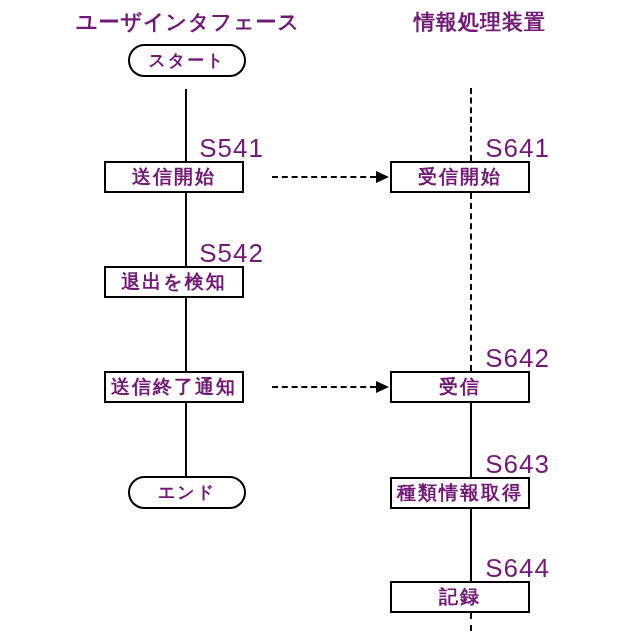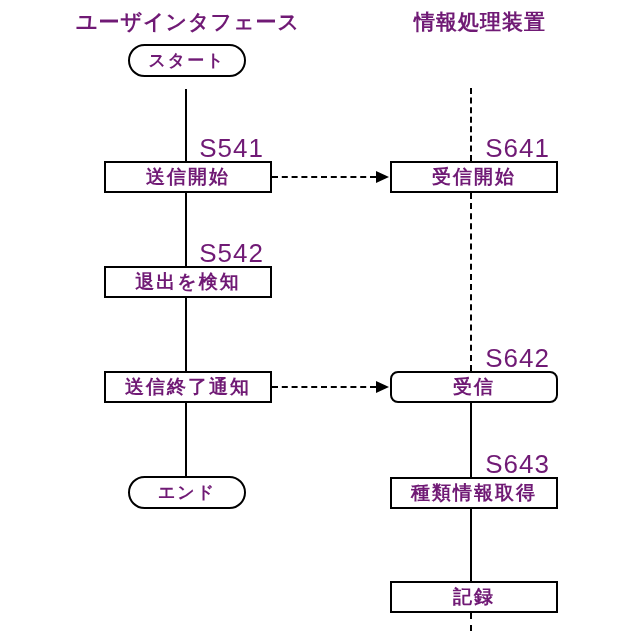--- a/index.html
+++ b/index.html
@@ -13,21 +13,21 @@
   }
   .col-header.left{left:60px;width:256px;}
   .col-header.right{left:400px;width:160px;}
   .terminal{
     position:absolute;width:118px;height:33px;box-sizing:border-box;
     border:2px solid #000;border-radius:17px;background:#fff;
     display:flex;align-items:center;justify-content:center;
     font-size:17px;font-weight:bold;letter-spacing:2px;
   }
   .box{
-    position:absolute;width:168px;height:32px;box-sizing:border-box;
+    position:absolute;width:140px;height:32px;box-sizing:border-box;
     border:2px solid #000;background:#fff;z-index:2;
     display:flex;align-items:center;justify-content:center;
     font-size:19px;font-weight:bold;letter-spacing:2px;
   }
   .step-id{
     position:absolute;width:160px;height:24px;text-align:right;
     font-size:26px;font-weight:400;letter-spacing:1px;line-height:24px;
   }
   .vline{position:absolute;width:0;border-left:2px solid #000;}
   .vline.dashed{border-left-style:dashed;}
@@ -52,21 +52,21 @@
   .lid.i2{top:241px;}
   .lid.i3{top:346px;}
   
   .rv-top{left:470px;top:88px;height:73px;}
   .rv-mid{left:470px;top:193px;height:178px;}
   .rv-s1{left:470px;top:403px;height:74px;}
   .rv-s2{left:470px;top:509px;height:72px;}
   .rv-tail{left:470px;top:613px;height:18px;}
   .rbox{left:390px;}
   .rbox.b1{top:161px;}
-  .rbox.b2{top:371px;border-radius:8px;}
+  .rbox.b2{top:371px;}
   .rbox.b3{top:477px;}
   .rbox.b4{top:581px;}
   .rid{left:390px;}
   .rid.i1{top:136px;}
   .rid.i2{top:346px;}
   .rid.i3{top:452px;}
   .rid.i4{top:556px;}
   
   .msg1-line{left:272px;top:176px;width:104px;}
   .msg1-head{left:376px;top:171px;}
@@ -109,20 +109,21 @@
 
   <div class="vline dashed rv-top"></div>
   <div class="vline dashed rv-mid"></div>
   <div class="vline rv-s1"></div>
   <div class="vline rv-s2"></div>
   <div class="vline dashed rv-tail"></div>
 
   <div class="step-id rid i1">S641</div>
   <div class="step-id rid i2">S642</div>
   <div class="step-id rid i3">S643</div>
+  <div class="step-id rid i4">S644</div>
 
   <div class="box rbox b1">
     <span>受信開始</span>
   </div>
   <div class="box rbox b2">
     <span>受信</span>
   </div>
   <div class="box rbox b3">
     <span>種類情報取得</span>
   </div>

